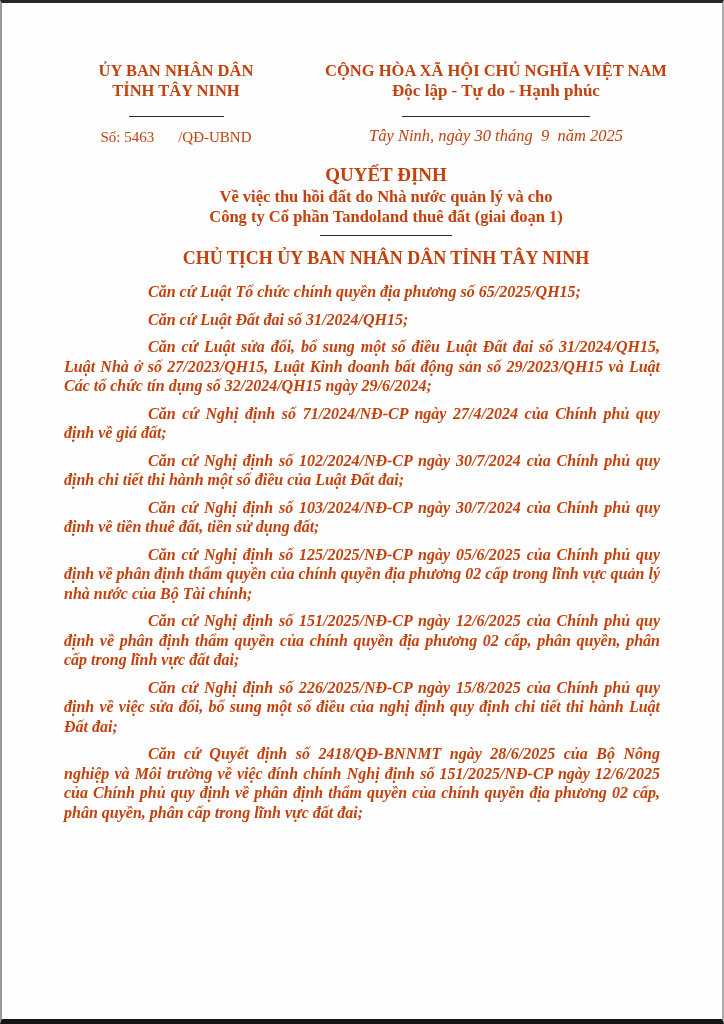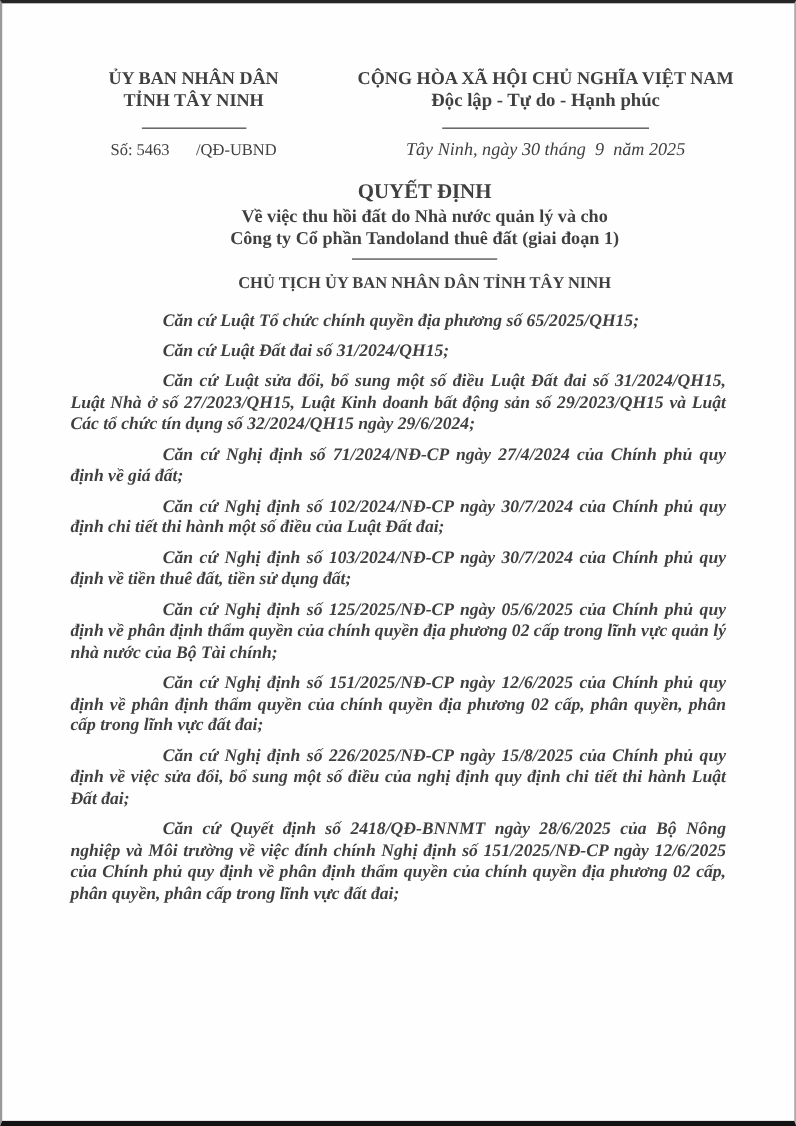--- a/index.html
+++ b/index.html
@@ -3,21 +3,21 @@
 <meta charset="utf-8">
 <style>
   html, body { margin: 0; padding: 0; background: #e8e8e8; }
   .page {
     position: relative;
     width: 724px;
     height: 1024px;
     margin: 0 auto;
     box-sizing: border-box;
     background: #fefefe;
-    color: #404040;
+    color: #c2410c;
     font-family: "Liberation Serif", "DejaVu Serif", serif;
     border-top: 3px solid #262626;
     border-bottom: 5px solid #131313;
     border-left: 2px solid #9a9a9a;
     border-right: 2px solid #ababab;
     padding-top: 58px;
     overflow: hidden;
   }
 
   
@@ -51,21 +51,21 @@
     white-space: pre;
   }
 
   
   .title-block { margin-top: 16px; text-align: center; padding-left: 48px; }
   .decision-title { font-weight: bold; font-size: 19px; line-height: 23px; margin: 0; }
   .decision-subject { font-weight: bold; font-size: 16.5px; line-height: 19px; margin: 1px 0 0 0; }
   .rule-title { width: 132px; margin: 9px auto 0 auto; border-top: 1.6px solid #2c2c2c; }
   .issuer-heading {
     font-weight: bold;
-    font-size: 15px;
+    font-size: 18px;
     line-height: 20px;
     margin: 12px 0 0 0;
     white-space: nowrap;
   }
 
   
   .body-text {
     margin: 14px 62px 0 62px;
     font-style: italic;
     font-size: 16px;

